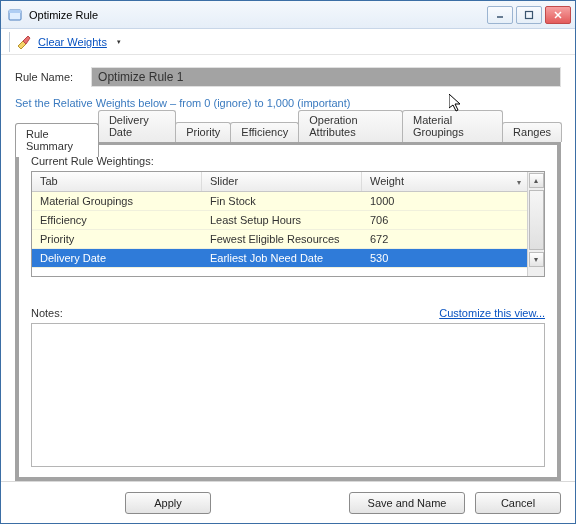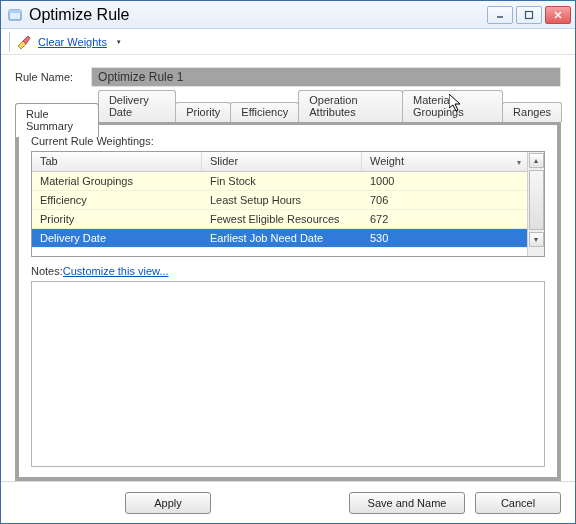--- a/index.html
+++ b/index.html
@@ -1,20 +1,20 @@
 <!DOCTYPE html>
 <html><head>
 <meta charset="utf-8">
 <style>
   * { box-sizing: border-box; }
   html, body { margin:0; padding:0; font-family: "Segoe UI", Tahoma, Arial, sans-serif; font-size:11px; background:#fff; }
   .window { width:576px; height:524px; border:1px solid #3b6ea5; position:relative; background:#fff; display:flex; flex-direction:column; }
   .titlebar { height:28px; background:linear-gradient(#f4f8fc,#e6eef8); border-bottom:1px solid #c8d6e8; display:flex; align-items:center; padding:0 4px 0 6px; color:#2b4a6f; }
   .titlebar .app-icon { width:16px; height:16px; margin-right:6px; display:flex; align-items:center; justify-content:center; color:#2b6fb8; }
-  .title-text { font-size:16px; color:#000; flex:1; }
+  .title-text { font-size:11px; color:#000; flex:1; }
   .win-btns { display:flex; gap:3px; }
   .win-btn { width:26px; height:18px; border:1px solid #9bb4d1; border-radius:2px; background:linear-gradient(#f9fbfe,#e6eff8); display:flex; align-items:center; justify-content:center; cursor:pointer; }
   .win-btn.close { background:linear-gradient(#f6a1a1,#e35b5b); border-color:#c24a4a; color:#fff; }
   .win-btn svg { display:block; }
   .toolbar { height:26px; display:flex; align-items:center; gap:6px; padding:2px 8px; border-bottom:1px solid #e4e4e4; }
   .tool-divider { width:1px; height:20px; background:#c2cdda; }
   .clear-icon { width:16px; height:16px; display:flex; align-items:center; justify-content:center; }
   .link-btn { color:#0953c1; text-decoration:underline; cursor:pointer; }
   .dropdown-arrow { font-size:7px; color:#333; margin-left:4px; cursor:pointer; }
 
@@ -41,21 +41,21 @@
   .gh .sort-arrow { position:absolute; right:6px; top:6px; font-size:8px; color:#666; }
   .grid-body { flex:1; overflow:hidden; }
   .gr { display:flex; height:19px; align-items:center; background:#ffffe1; border-bottom:1px solid #f0f0dc; }
   .gr.selected { background:#2f7bd9; color:#fff; }
   .gr.selected .gc { color:#fff; }
   .gc { padding:2px 8px; color:#333; font-size:11px; }
   .grid-scroll { width:17px; background:#efefef; border-left:1px solid #cfcfcf; display:flex; flex-direction:column; align-items:center; }
   .sb-btn { width:15px; height:15px; background:linear-gradient(#fefefe,#e4e4e4); border:1px solid #bcbcbc; margin:1px 0; display:flex; align-items:center; justify-content:center; font-size:8px; color:#555; cursor:pointer; }
   .sb-thumb { width:15px; flex:1; max-height:60px; background:linear-gradient(#f6f6f6,#e0e0e0); border:1px solid #bcbcbc; margin:1px 0; cursor:pointer; }
 
-  .notes-row { display:flex; align-items:center; margin-top:8px; }
+  .notes-row { display:flex; align-items:center; justify-content:space-between; margin-top:30px; }
   .notes-label { color:#333; }
   .customize-link { color:#0953c1; text-decoration:underline; cursor:pointer; }
   .notes-area { flex:1; margin-top:4px; border:1px solid #b5b5b5; background:#fff; min-height:120px; }
 
   .button-bar { height:42px; border-top:1px solid #d9d9d9; display:flex; align-items:center; justify-content:flex-end; padding:0 14px; gap:10px; }
   .btn { min-width:86px; height:22px; padding:0 10px; border:1px solid #8b8b8b; border-radius:3px; background:linear-gradient(#fcfcfc,#e4e4e4); color:#222; cursor:pointer; font-size:11px; display:flex; align-items:center; justify-content:center; }
   .btn.wide { min-width:116px; }
   .btn-spacer { flex:1; }
   .apply-area { margin-left:100px; }
 
@@ -106,20 +106,21 @@
     <span class="dropdown-arrow">▾</span>
   </div>
 
   <div class="content">
 
     <div class="rule-name-row">
       <span class="rule-name-label">Rule Name:</span>
       <input class="rule-name-input" type="text" value="Optimize Rule 1" style="">
     </div>
 
+    <div class="help-text">Set the Relative Weights below – from 0 (ignore) to 1,000 (important)</div>
 
     <div class="tabs">
       <div class="tab active">Rule Summary</div>
       <div class="tab">Delivery Date</div>
       <div class="tab">Priority</div>
       <div class="tab">Efficiency</div>
       <div class="tab">Operation Attributes</div>
       <div class="tab">Material Groupings</div>
       <div class="tab">Ranges</div>
     </div>

